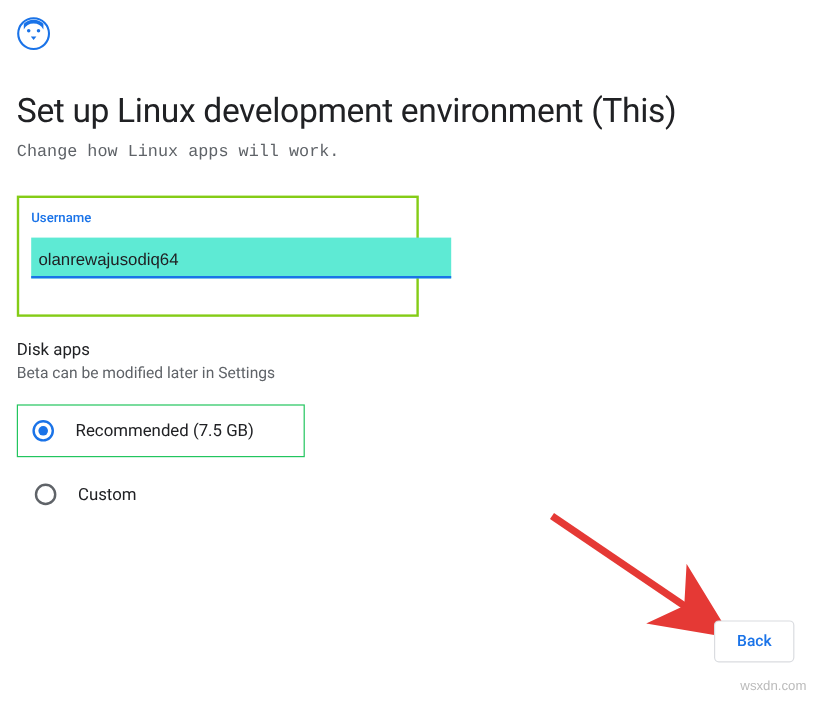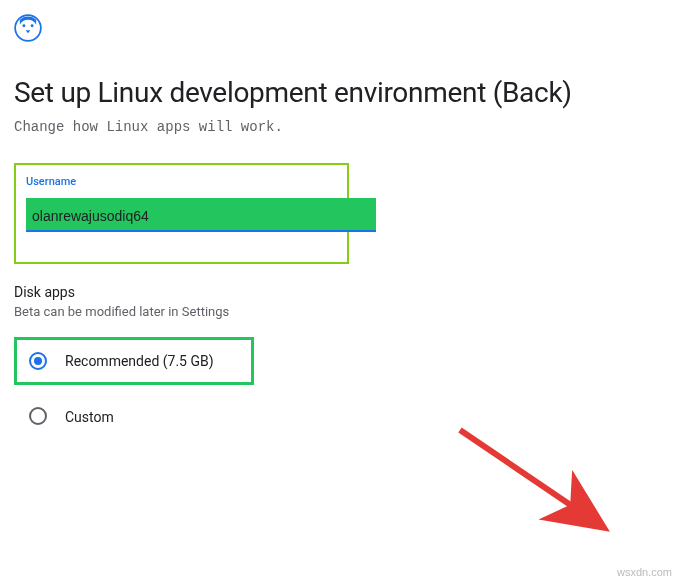--- a/index.html
+++ b/index.html
@@ -39,41 +39,41 @@
     .username-label {
       font-size: 11px;
       color: #1a73e8;
       font-weight: 500;
       margin-bottom: 10px;
     }
     .username-input {
       width: 350px;
       border: none;
       border-bottom: 2px solid #1a73e8;
-      background: #22c55e;
+      background: #5eead4;
       padding: 10px 8px 6px 6px;
       font-size: 14px;
       color: #202124;
       outline: none;
     }
     .username-input::selection { background: #c0d7f7; }
     .section-label {
       font-size: 14px;
       color: #202124;
       margin-bottom: 4px;
       margin-top: 10px;
     }
     .section-hint {
       font-size: 13px;
       color: #5f6368;
       margin-bottom: 18px;
     }
     .radio-group { width: 240px; }
     .radio-row-highlight {
-      border: 3px solid #22c55e;
+      border: 1px solid #22c55e;
       padding: 12px 6px 12px 12px;
       display: flex;
       align-items: center;
       gap: 18px;
       margin-bottom: 12px;
     }
     .radio-row {
       padding: 10px 6px 10px 15px;
       display: flex;
       align-items: flex-end;
@@ -143,21 +143,21 @@
 <div class="penguin-icon">
   <svg viewBox="0 0 48 48" width="28" height="28">
     <circle cx="24" cy="24" r="22" fill="#fff" stroke="#1a73e8" stroke-width="3"></circle>
     <path d="M10 10 A20 20 0 0 1 38 10 L38 18 A16 16 0 0 0 10 18 Z" fill="#1a73e8"></path>
     <circle cx="17" cy="20" r="2.5" fill="#1a73e8"></circle>
     <circle cx="31" cy="20" r="2.5" fill="#1a73e8"></circle>
     <path d="M20 28 L24 33 L28 28 Z" fill="#1a73e8"></path>
   </svg>
 </div>
 
-<h1 class="title">Set up Linux development environment (Back)</h1>
+<h1 class="title">Set up Linux development environment (This)</h1>
 <p class="subtitle">Change how Linux apps will work.</p>
 
 <div class="username-box">
   <div class="username-label">Username</div>
   <input class="username-input" type="text" value="olanrewajusodiq64" style="">
 </div>
 
 <div class="section-label">Disk apps</div>
 <div class="section-hint">Beta can be modified later in Settings</div>
 
@@ -175,15 +175,16 @@
 <svg class="arrow" style="left:450px; top:420px;" width="180" height="130">
   <defs>
     <marker id="ah" markerWidth="12" markerHeight="12" refX="9" refY="5" orient="auto">
       <path d="M0,0 L11,5 L0,10 L3,5 Z" fill="#e53935"></path>
     </marker>
   </defs>
   <line x1="10" y1="10" x2="150" y2="105" stroke="#e53935" stroke-width="6" marker-end="url(#ah)"></line>
 </svg>
 
 <div class="footer">
+  <button class="btn btn-back">Back</button>
 </div>
 
 <div class="watermark">wsxdn.com</div>
 
 </body></html>

